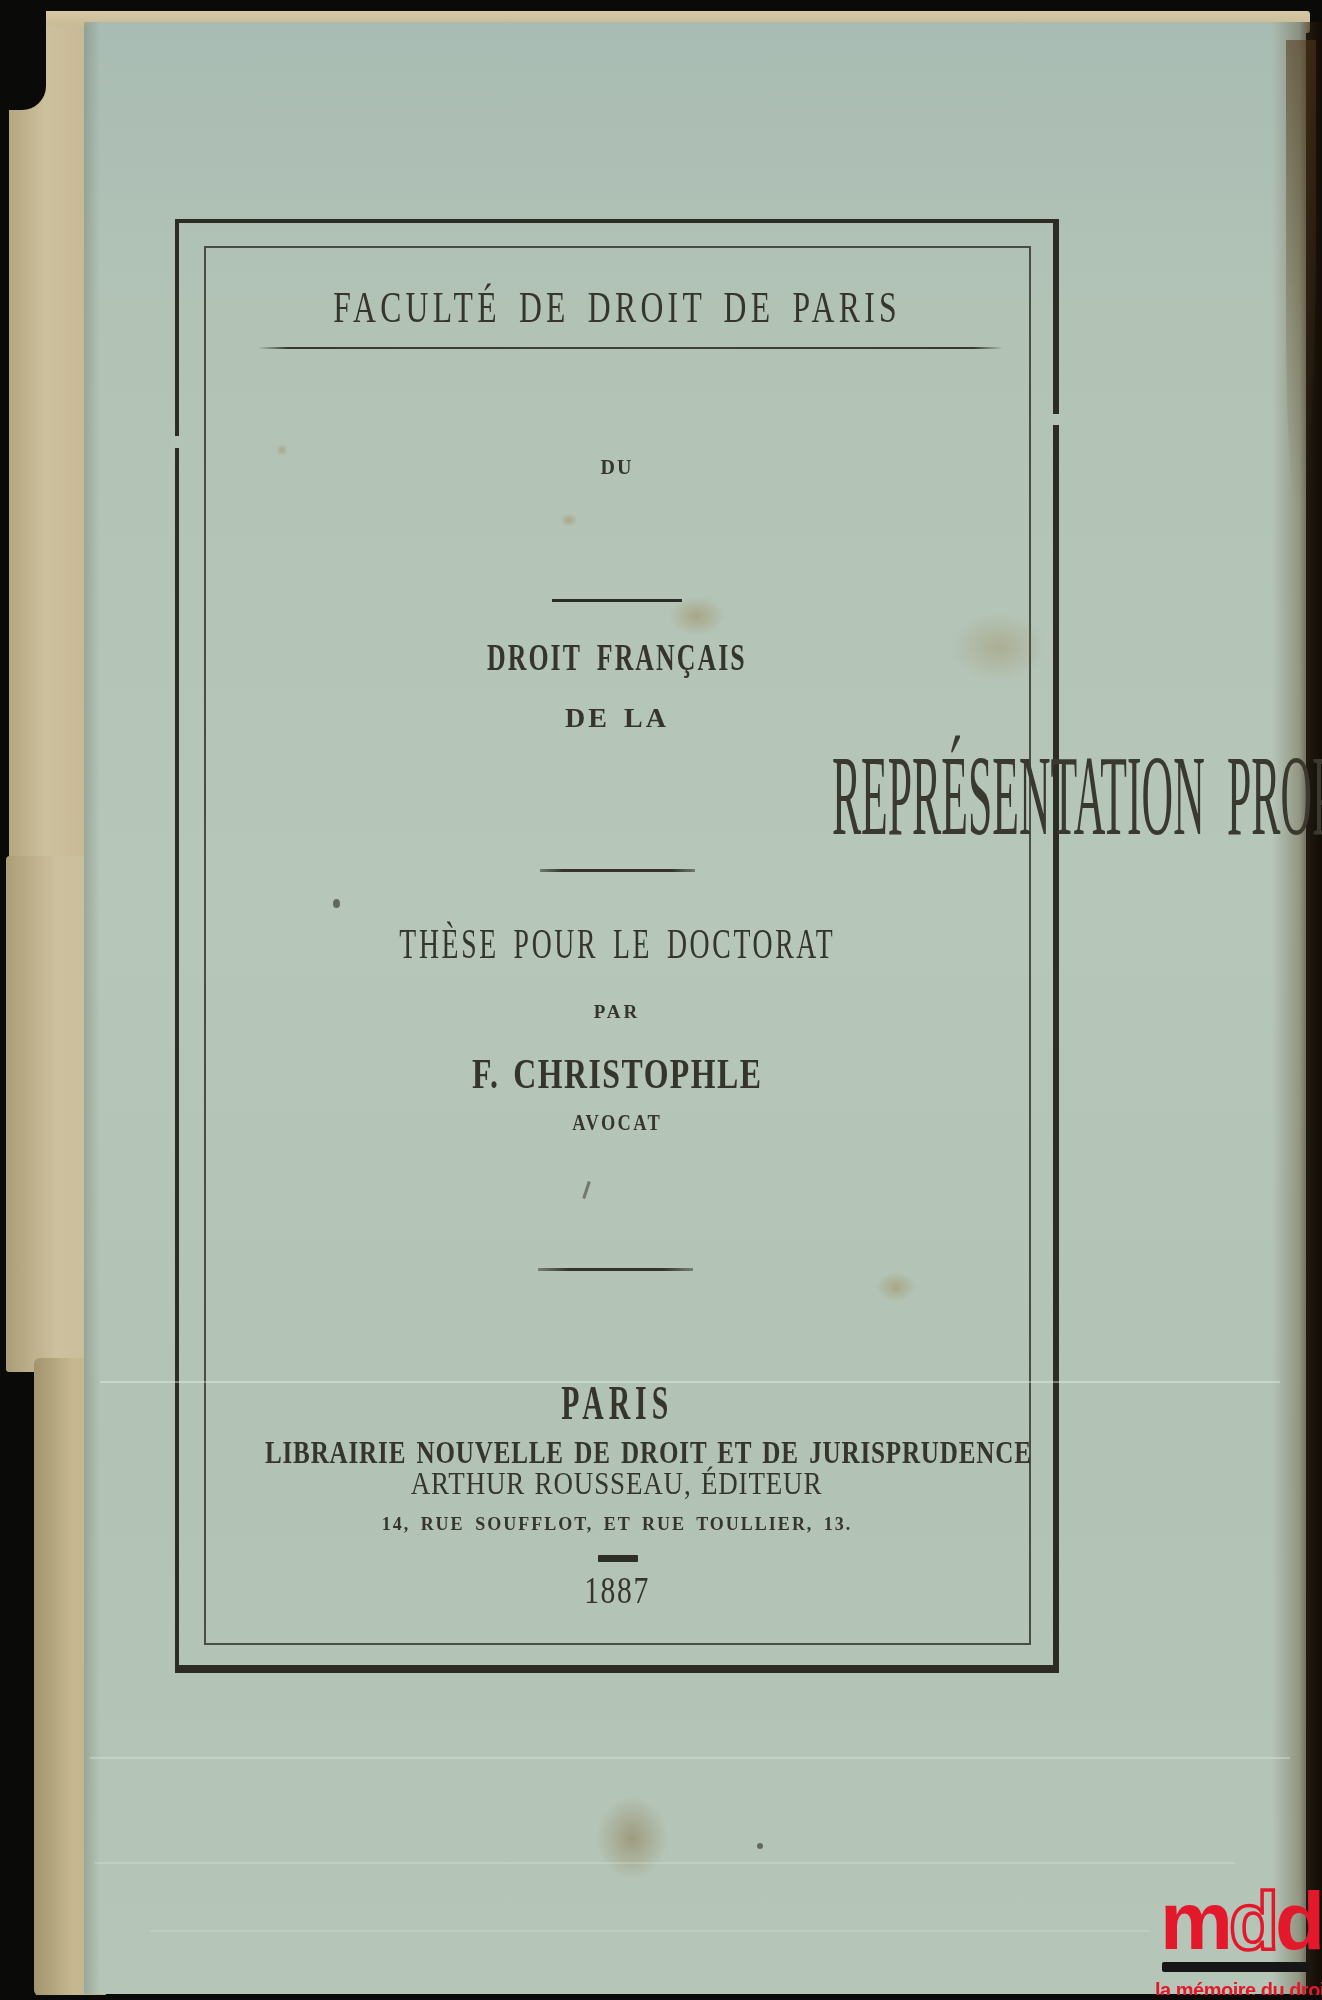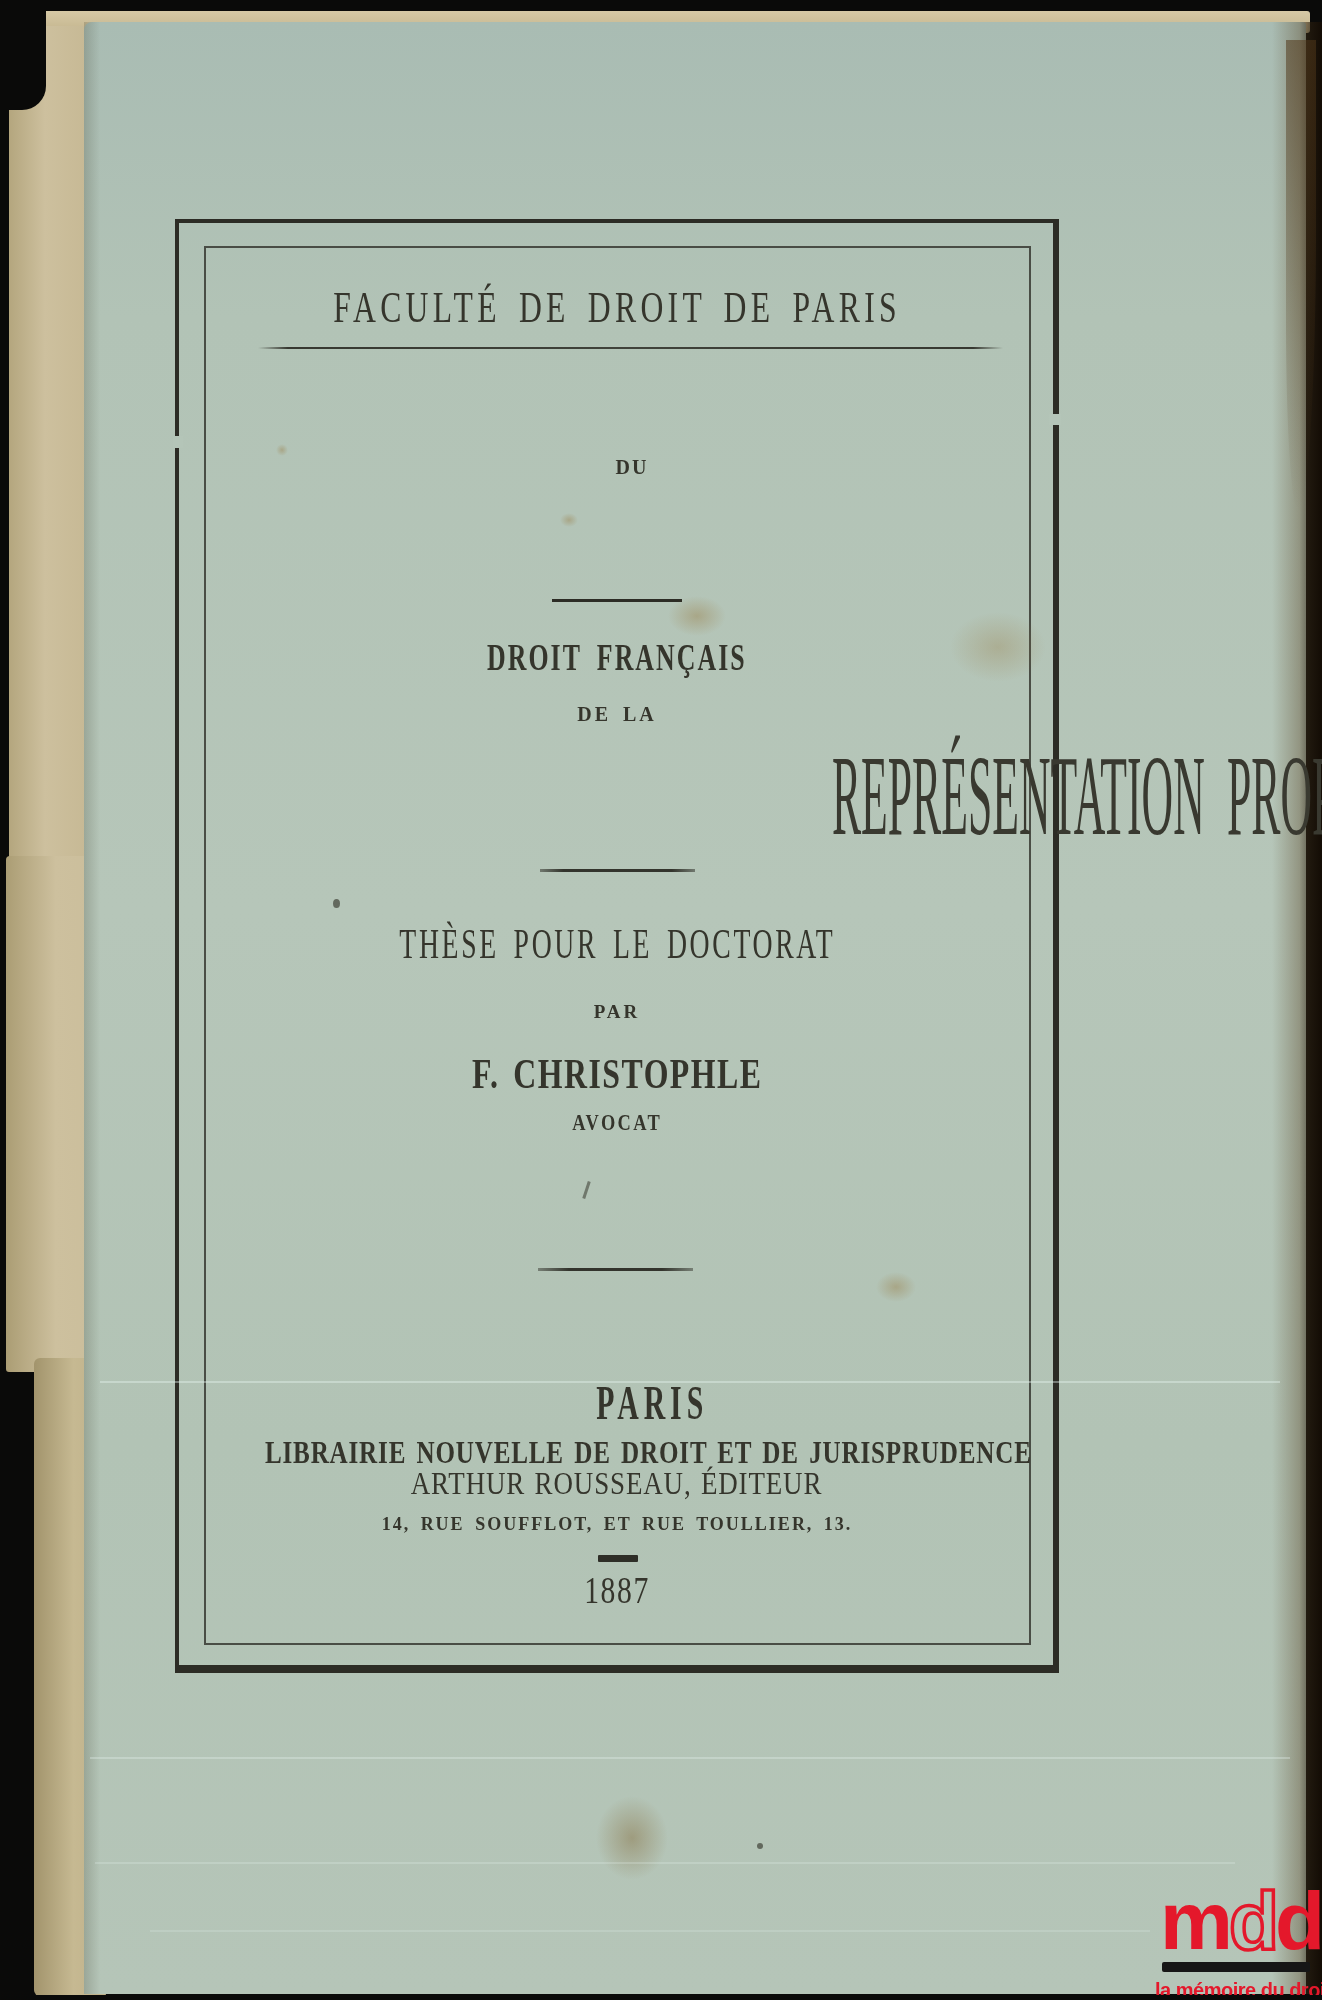--- a/index.html
+++ b/index.html
@@ -51,39 +51,39 @@
   .frame-gap{position:absolute;background:#b4c5b8;}
   .gap-right{left:1049px;top:414px;width:12px;height:11px;}
   .gap-left{left:173px;top:436px;width:10px;height:12px;}
   
   .tl{position:absolute;left:175px;width:884px;text-align:center;line-height:1;white-space:nowrap;}
   .tl>span{display:inline-block;transform-origin:center top;line-height:1;}
   .t-institution{top:286px;}
   .t-institution>span{font-size:44px;letter-spacing:6px;word-spacing:8px;transform:scale(.72,1);}
   .t-s1label{top:390px;}
   .t-s1label>span{font-size:38px;font-weight:bold;letter-spacing:3px;word-spacing:10px;transform:scale(.68,1);}
-  .t-s1part{top:457px;margin-left:15px;}
+  .t-s1part{top:457px;}
   .t-s1part>span{font-size:20px;font-weight:bold;letter-spacing:2px;}
   .t-s1title{top:495px;}
   .t-s1title>span{font-size:66px;letter-spacing:2px;word-spacing:20px;transform:scale(.58,1);}
   .t-s2label{top:638px;}
   .t-s2label>span{font-size:38px;font-weight:bold;letter-spacing:3px;word-spacing:10px;transform:scale(.68,1);}
   .t-s2part{top:704px;}
-  .t-s2part>span{font-size:20px;font-weight:bold;letter-spacing:3px;word-spacing:4px;text-align:center;}
+  .t-s2part>span{font-size:28px;font-weight:bold;letter-spacing:3px;word-spacing:4px;text-align:center;}
   .t-headline{top:738px;}
   .t-headline>span{font-size:115px;word-spacing:30px;transform:scale(.38,1);color:#393930;}
   .t-thesis{top:923px;}
   .t-thesis>span{font-size:42px;letter-spacing:4px;word-spacing:8px;transform:scale(.66,1);}
   .t-par{top:1002px;}
   .t-par>span{font-size:19px;font-weight:bold;letter-spacing:3px;text-align:center;}
   .t-author{top:1052px;}
   .t-author>span{font-size:43px;font-weight:bold;letter-spacing:2px;word-spacing:6px;transform:scale(.74,1);}
   .t-avocat{top:1111px;}
   .t-avocat>span{font-size:23px;font-weight:bold;letter-spacing:3px;transform:scale(.8,1);}
-  .t-city{top:1379px;margin-left:35px;}
+  .t-city{top:1379px;}
   .t-city>span{font-size:48px;font-weight:bold;letter-spacing:8px;transform:scale(.62,1);}
   .t-pub1{top:1437px;text-align:center;}
   .t-pub1>span{font-size:31px;font-weight:bold;letter-spacing:1px;word-spacing:4px;transform:scale(.81,1);}
   .t-pub2{top:1468px;}
   .t-pub2>span{font-size:31px;letter-spacing:1px;word-spacing:2px;transform:scale(.87,1);}
   .t-addr{top:1515px;}
   .t-addr>span{font-size:18px;font-weight:bold;letter-spacing:2px;word-spacing:4px;}
   .t-year{top:1571px;}
   .t-year>span{font-size:38px;letter-spacing:2px;transform:scale(.78,1);}
   

